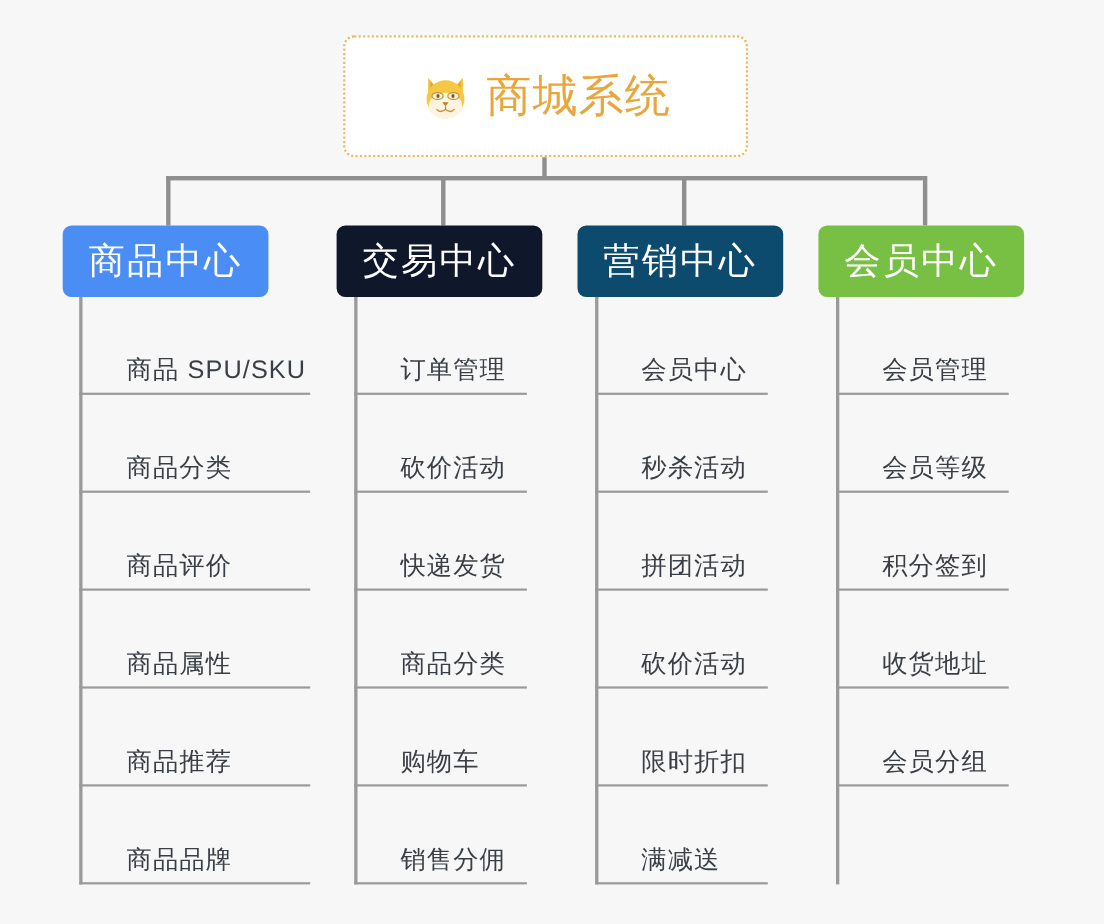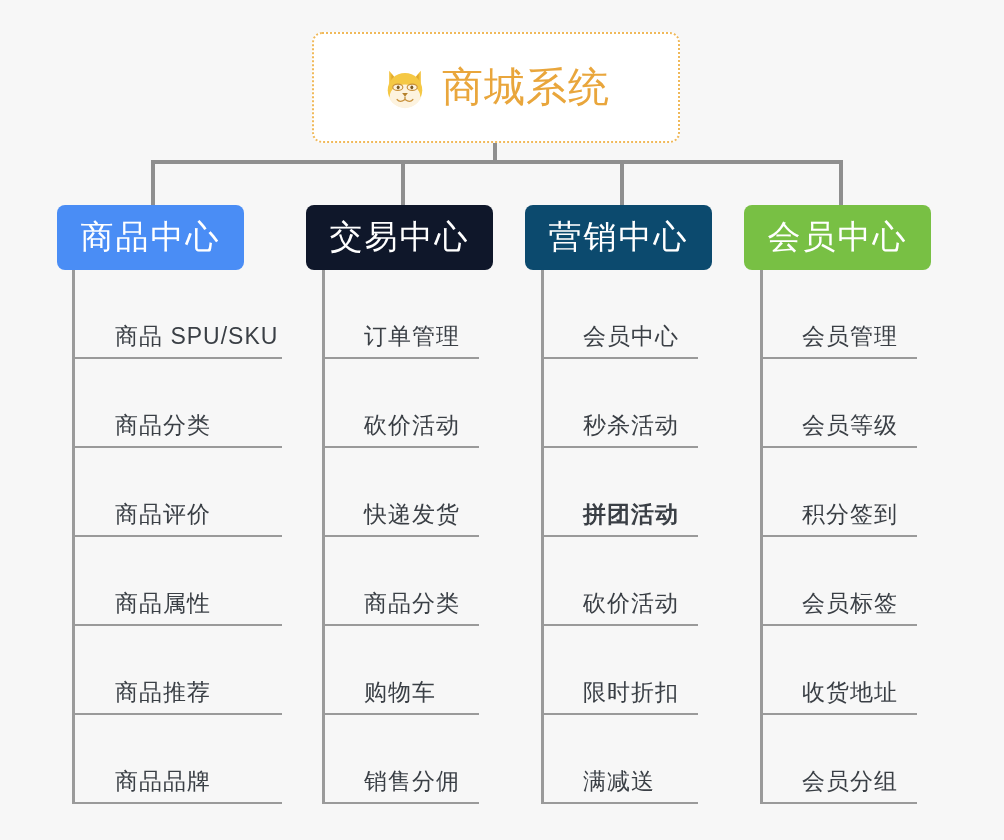--- a/index.html
+++ b/index.html
@@ -229,21 +229,21 @@
         <div class="leaf-item">
           <div class="leaf-underline" style="left: 16px; width: 157px;"></div>
           <div class="leaf-label" style="margin-left: 58px;">会员中心</div>
         </div>
         <div class="leaf-item">
           <div class="leaf-underline" style="left: 16px; width: 157px;"></div>
           <div class="leaf-label" style="margin-left: 58px;">秒杀活动</div>
         </div>
         <div class="leaf-item">
           <div class="leaf-underline" style="left: 16px; width: 157px;"></div>
-          <div class="leaf-label" style="margin-left: 58px; font-weight: bold;">拼团活动</div>
+          <div class="leaf-label" style="margin-left: 58px;">拼团活动</div>
         </div>
         <div class="leaf-item">
           <div class="leaf-underline" style="left: 16px; width: 157px;"></div>
           <div class="leaf-label" style="margin-left: 58px;">砍价活动</div>
         </div>
         <div class="leaf-item">
           <div class="leaf-underline" style="left: 16px; width: 157px;"></div>
           <div class="leaf-label" style="margin-left: 58px;">限时折扣</div>
         </div>
         <div class="leaf-item">
@@ -264,24 +264,20 @@
         <div class="leaf-item">
           <div class="leaf-underline" style="left: 16px; width: 157px;"></div>
           <div class="leaf-label" style="margin-left: 58px;">会员等级</div>
         </div>
         <div class="leaf-item">
           <div class="leaf-underline" style="left: 16px; width: 157px;"></div>
           <div class="leaf-label" style="margin-left: 58px;">积分签到</div>
         </div>
         <div class="leaf-item">
           <div class="leaf-underline" style="left: 16px; width: 157px;"></div>
-          <div class="leaf-label" style="margin-left: 58px;">会员标签</div>
-        </div>
-        <div class="leaf-item">
-          <div class="leaf-underline" style="left: 16px; width: 157px;"></div>
           <div class="leaf-label" style="margin-left: 58px;">收货地址</div>
         </div>
         <div class="leaf-item">
           <div class="leaf-underline" style="left: 16px; width: 157px;"></div>
           <div class="leaf-label" style="margin-left: 58px;">会员分组</div>
         </div>
       </div>
     </div>
   </div>
 

